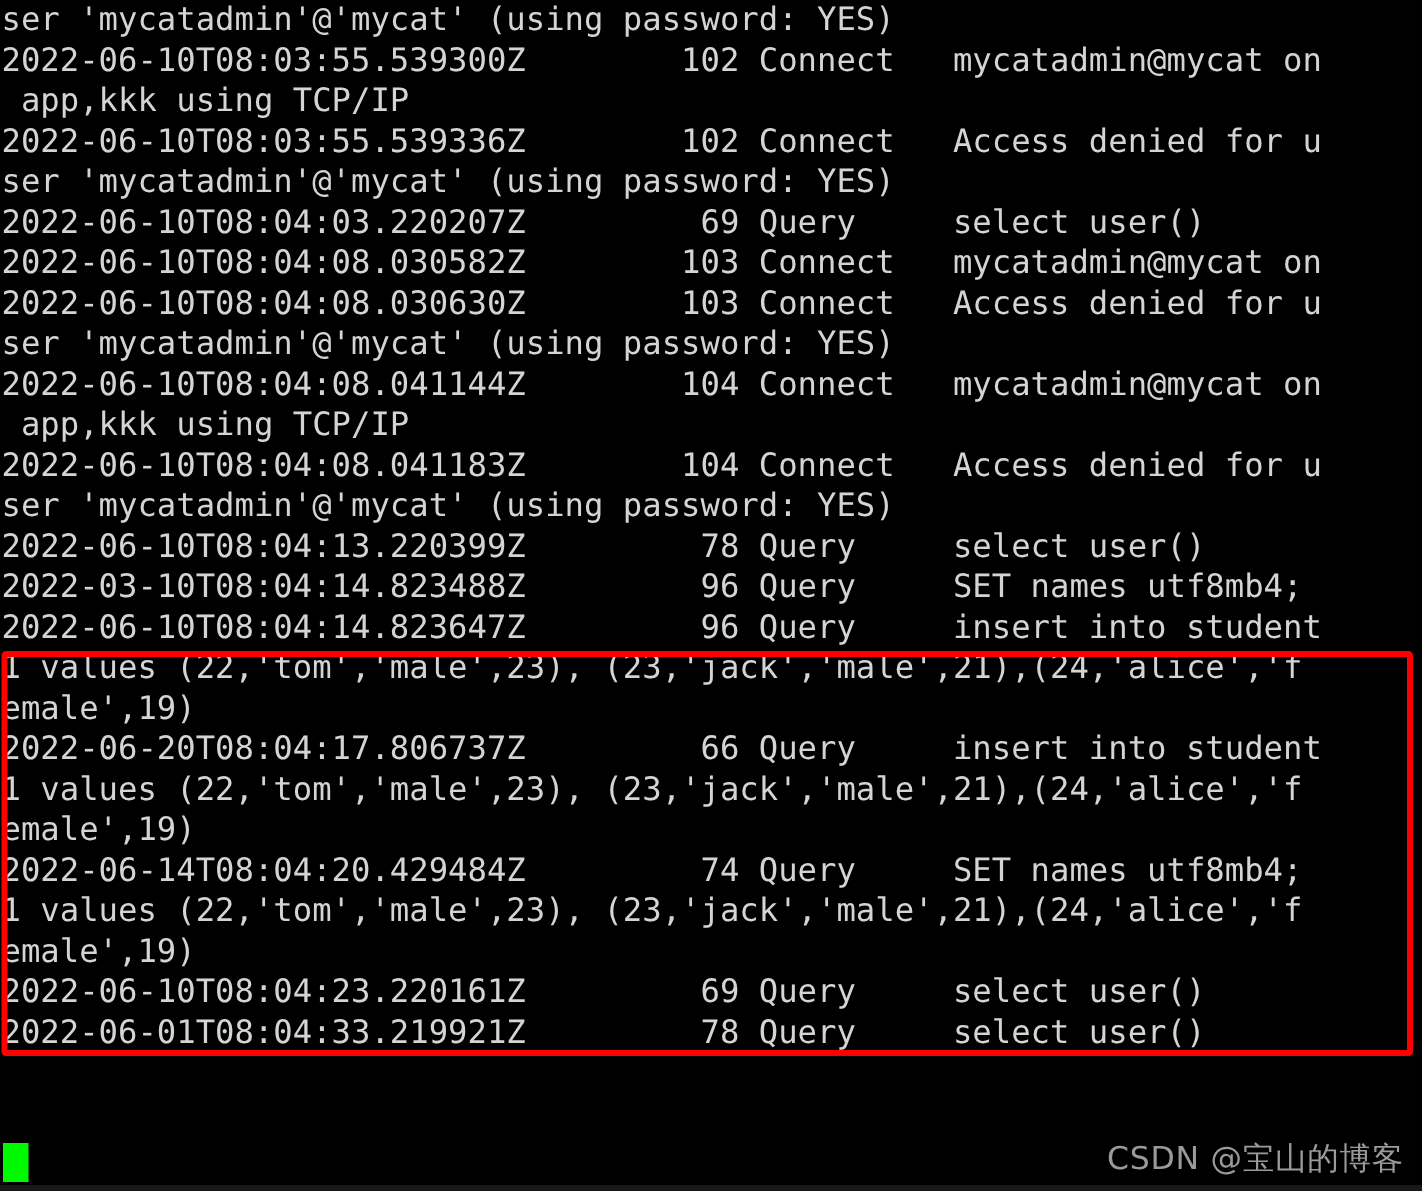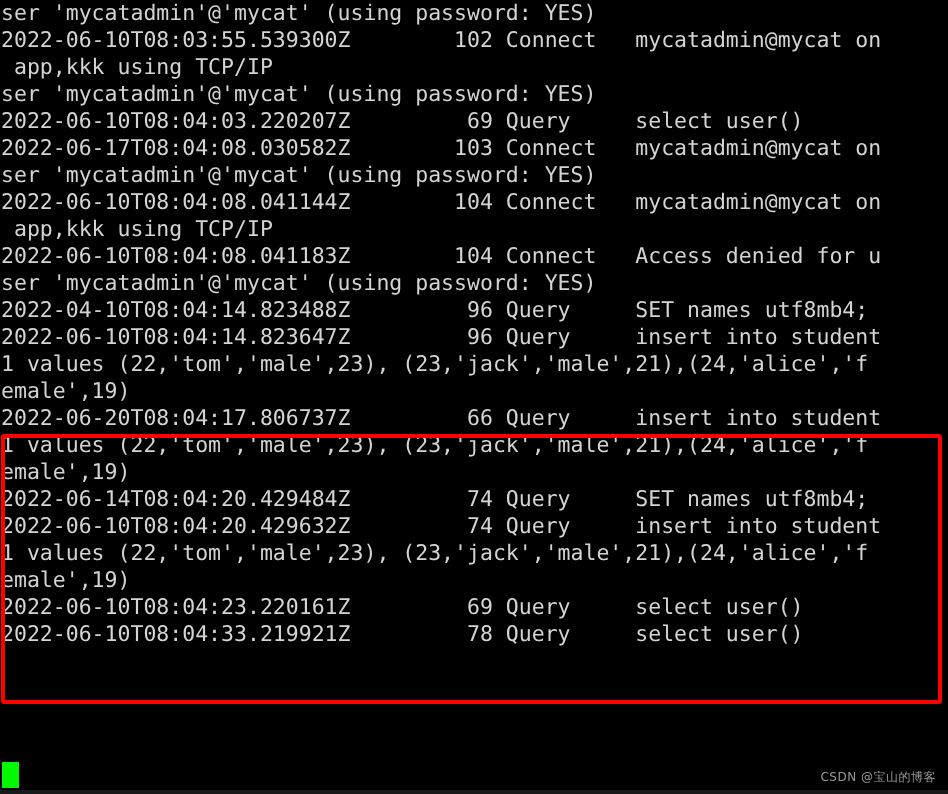--- a/index.html
+++ b/index.html
@@ -54,21 +54,21 @@
     top: 762px;
     width: 17px;
     height: 26px;
     background: #00f900;
   }
   #watermark {
     position: absolute;
     right: 12px;
     bottom: 8px;
     font-family: "DejaVu Sans", "Liberation Sans", sans-serif;
-    font-size: 12px;
+    font-size: 21px;
     color: #9a9a9a;
     letter-spacing: 0.5px;
     white-space: pre;
   }
   #bottom-bar {
     position: absolute;
     left: 0;
     bottom: 0;
     width: 948px;
     height: 4px;
@@ -77,41 +77,43 @@
 </style>
 </head>
 <body>
 
 <div id="screen">
 
   <div id="log">
       <div class="line">ser 'mycatadmin'@'mycat' (using password: YES)</div>
       <div class="line">2022-06-10T08:03:55.539300Z        102 Connect   mycatadmin@mycat on</div>
       <div class="line"> app,kkk using TCP/IP</div>
+      <div class="line">2022-06-10T08:03:55.539336Z        102 Connect   Access denied for u</div>
       <div class="line">ser 'mycatadmin'@'mycat' (using password: YES)</div>
       <div class="line">2022-06-10T08:04:03.220207Z         69 Query     select user()</div>
-      <div class="line">2022-06-17T08:04:08.030582Z        103 Connect   mycatadmin@mycat on</div>
+      <div class="line">2022-06-10T08:04:08.030582Z        103 Connect   mycatadmin@mycat on</div>
+      <div class="line">2022-06-10T08:04:08.030630Z        103 Connect   Access denied for u</div>
       <div class="line">ser 'mycatadmin'@'mycat' (using password: YES)</div>
       <div class="line">2022-06-10T08:04:08.041144Z        104 Connect   mycatadmin@mycat on</div>
       <div class="line"> app,kkk using TCP/IP</div>
       <div class="line">2022-06-10T08:04:08.041183Z        104 Connect   Access denied for u</div>
       <div class="line">ser 'mycatadmin'@'mycat' (using password: YES)</div>
-      <div class="line">2022-04-10T08:04:14.823488Z         96 Query     SET names utf8mb4;</div>
+      <div class="line">2022-06-10T08:04:13.220399Z         78 Query     select user()</div>
+      <div class="line">2022-03-10T08:04:14.823488Z         96 Query     SET names utf8mb4;</div>
       <div class="line">2022-06-10T08:04:14.823647Z         96 Query     insert into student</div>
       <div class="line">1 values (22,'tom','male',23), (23,'jack','male',21),(24,'alice','f</div>
       <div class="line">emale',19)</div>
       <div class="line">2022-06-20T08:04:17.806737Z         66 Query     insert into student</div>
       <div class="line">1 values (22,'tom','male',23), (23,'jack','male',21),(24,'alice','f</div>
       <div class="line">emale',19)</div>
       <div class="line">2022-06-14T08:04:20.429484Z         74 Query     SET names utf8mb4;</div>
-      <div class="line">2022-06-10T08:04:20.429632Z         74 Query     insert into student</div>
       <div class="line">1 values (22,'tom','male',23), (23,'jack','male',21),(24,'alice','f</div>
       <div class="line">emale',19)</div>
       <div class="line">2022-06-10T08:04:23.220161Z         69 Query     select user()</div>
-      <div class="line">2022-06-10T08:04:33.219921Z         78 Query     select user()</div>
+      <div class="line">2022-06-01T08:04:33.219921Z         78 Query     select user()</div>
     </div>
 
   <div id="highlight-box"></div>
 
   <div id="cursor"></div>
 
   <div id="watermark">CSDN @宝山的博客</div>
 
   <div id="bottom-bar"></div>
 

